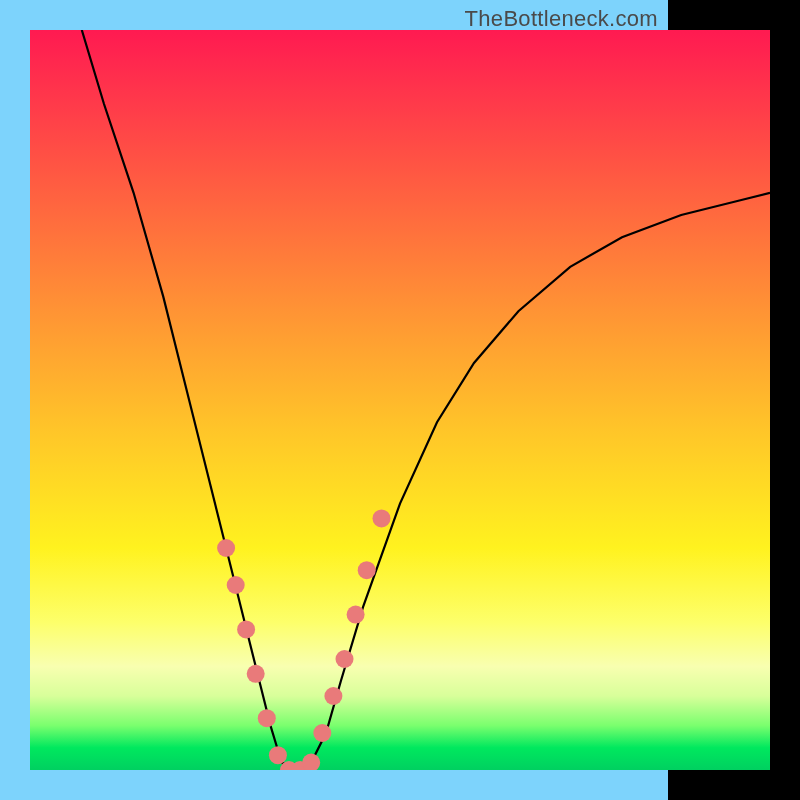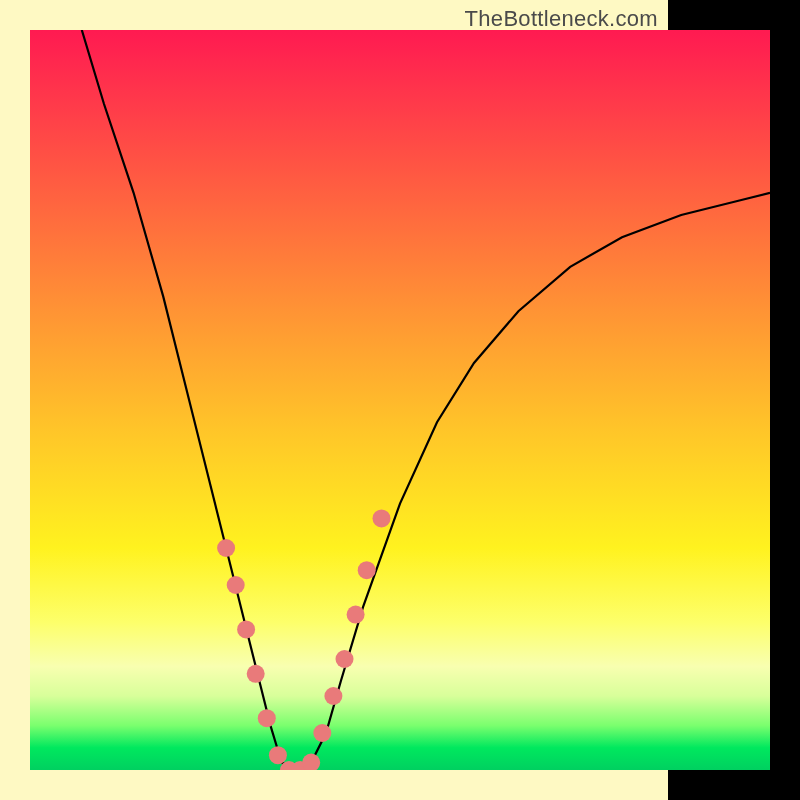--- a/index.html
+++ b/index.html
@@ -10,21 +10,21 @@
     overflow: hidden;
     background: #000;
     font-family: Arial, Helvetica, sans-serif;
   }
   .frame {
     position: absolute;
     left: 0;
     top: 0;
     width: 668px;
     height: 800px;
-    background: #fef9c3;
+    background: #7dd3fc;
   }
   .plot {
     position: absolute;
     left: 30px;
     top: 30px;
     width: 740px;
     height: 740px;
     
     background: linear-gradient(to bottom,
       #ff1a51 0%,

